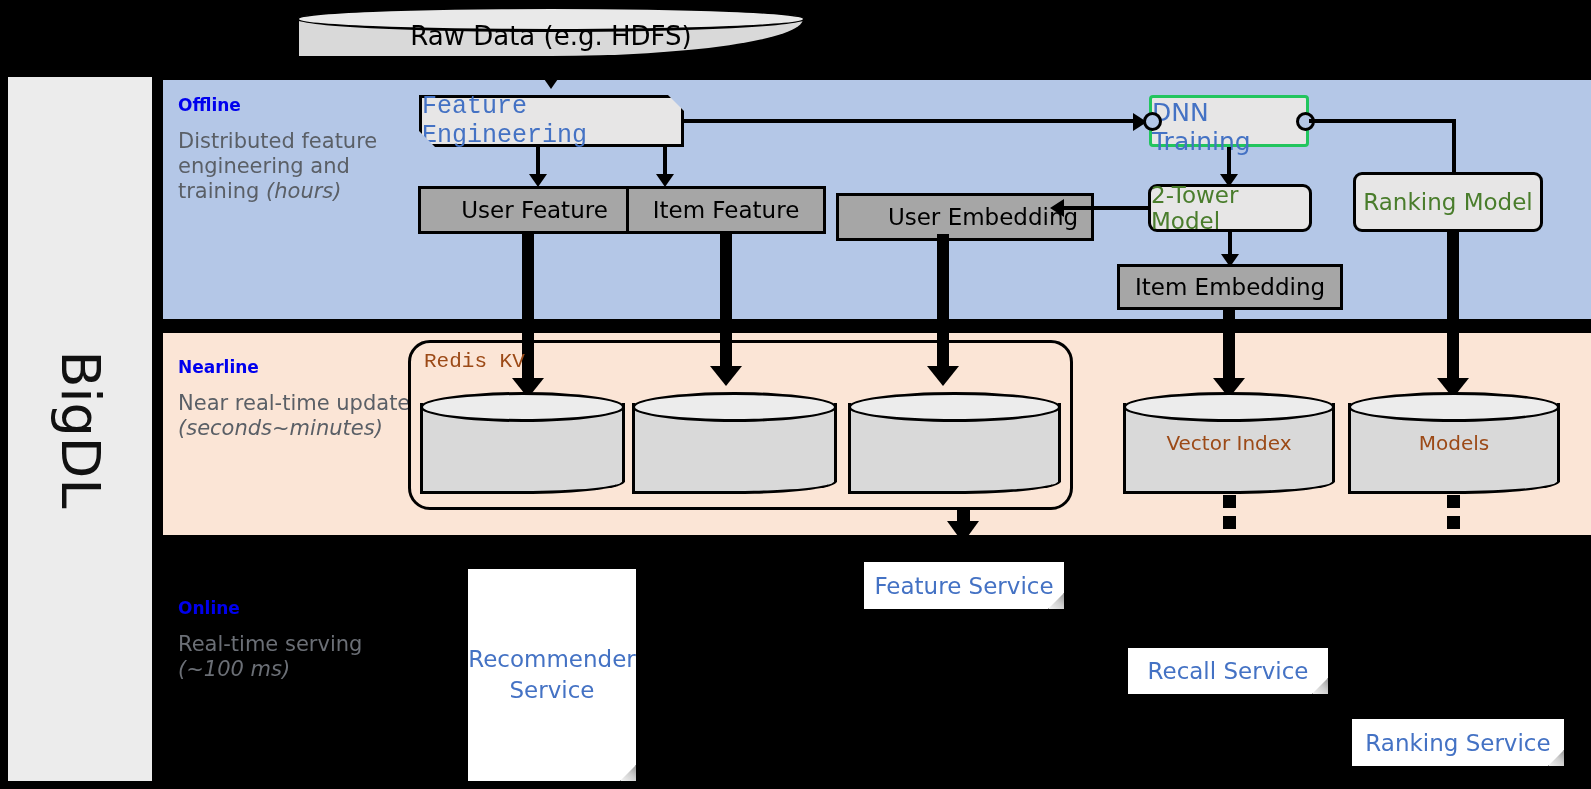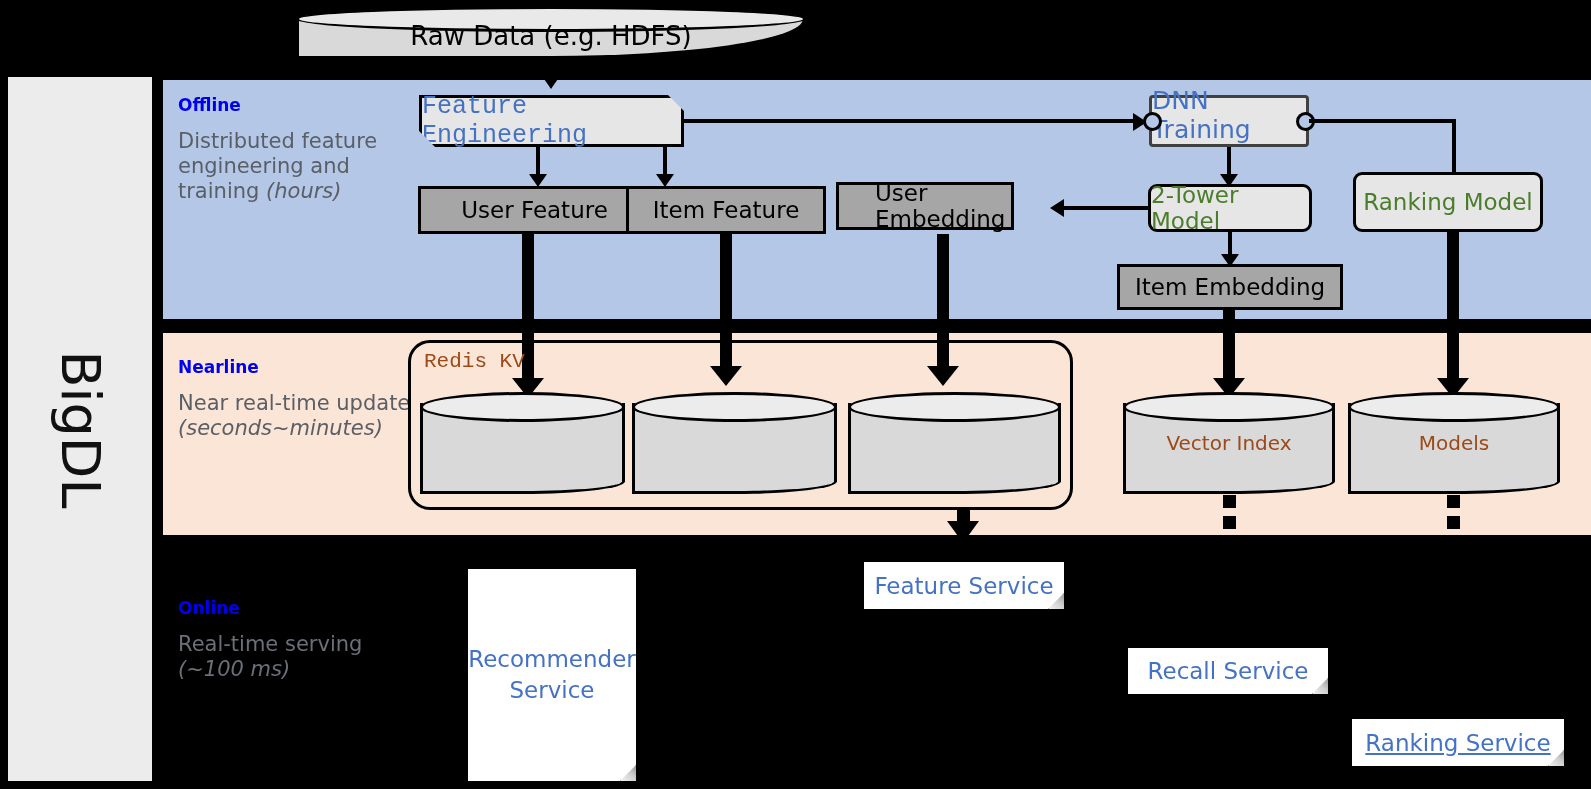--- a/index.html
+++ b/index.html
@@ -51,22 +51,22 @@
   .green-txt{color:#4a7d2c;}
 
   
   .flag-box{
     background:#e7e6e6;border:3px solid #000;
     display:flex;align-items:center;justify-content:center;
     font-size:25px;font-family:Liberation Mono, monospace;
     clip-path:polygon(0 0, calc(100% - 16px) 0, 100% 16px, 100% 100%, 16px 100%, 0 calc(100% - 16px));
   }
   .ribbon-box{
-    background:#e7e6e6;border:3px solid #404040;border-radius:4px;
-    display:flex;align-items:flex-end;justify-content:center;
+    background:#e7e6e6;border:3px solid #22c55e;border-radius:4px;
+    display:flex;align-items:flex-start;justify-content:center;
     font-size:25px;font-family:"DejaVu Sans",sans-serif;
   }
   .ribbon-box::before,.ribbon-box::after{
     content:"";position:absolute;width:13px;height:13px;background:#b4c7e7;
     border:3px solid #000;border-radius:50%;
   }
   .ribbon-box::before{left:-9px;top:50%;margin-top:-9px;}
   .ribbon-box::after{right:-9px;top:50%;margin-top:-9px;}
 
   
@@ -193,21 +193,21 @@
   <div class="arrow-dn" style="left:529px;top:174px;"></div>
   <div class="tline" style="left:663px;top:147px;width:4px;height:32px;"></div>
   <div class="arrow-dn" style="left:656px;top:174px;"></div>
 
   <div class="abs gray-box" style="left:418px;top:186px;width:233px;height:48px;">
     <span>User Feature</span>
   </div>
   <div class="abs gray-box" style="left:626px;top:186px;width:200px;height:48px;">
     <span>Item Feature</span>
   </div>
-  <div class="abs gray-box" style="left:836px;top:182px;width:178px;height:48px;padding-left:36px;">
+  <div class="abs gray-box" style="left:836px;top:193px;width:258px;height:48px;padding-left:36px;">
     <span>User Embedding</span>
   </div>
 
   <div class="abs lt-box" style="left:1148px;top:184px;width:164px;height:48px;">
     <span class="green-txt">2-Tower Model</span>
   </div>
   <div class="abs lt-box" style="left:1353px;top:172px;width:190px;height:60px;">
     <span class="green-txt">Ranking Model</span>
   </div>
 
@@ -288,20 +288,20 @@
     <div class="doc-fold"></div>
   </div>
 
   <div class="abs doc-box" style="left:1128px;top:648px;width:200px;height:46px;">
     <span>Recall Service</span>
   </div>
   <div class="abs" style="left:1128px;top:648px;width:200px;height:46px;">
     <div class="doc-fold"></div>
   </div>
 
-  <div class="abs doc-box" style="left:1352px;top:719px;width:212px;height:47px;text-decoration:underline;">
+  <div class="abs doc-box" style="left:1352px;top:719px;width:212px;height:47px;">
     <span>Ranking Service</span>
   </div>
   <div class="abs" style="left:1352px;top:719px;width:212px;height:47px;">
     <div class="doc-fold"></div>
   </div>
 
 </div>
 
 </body></html>

